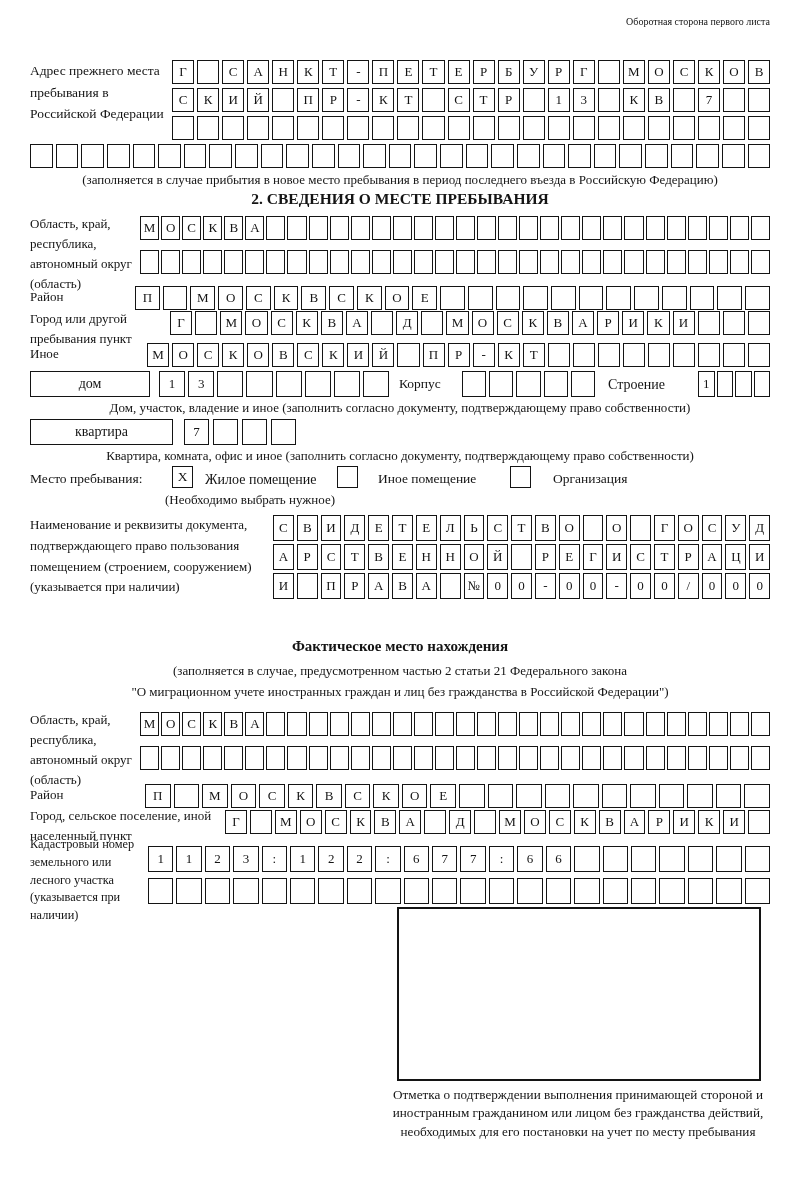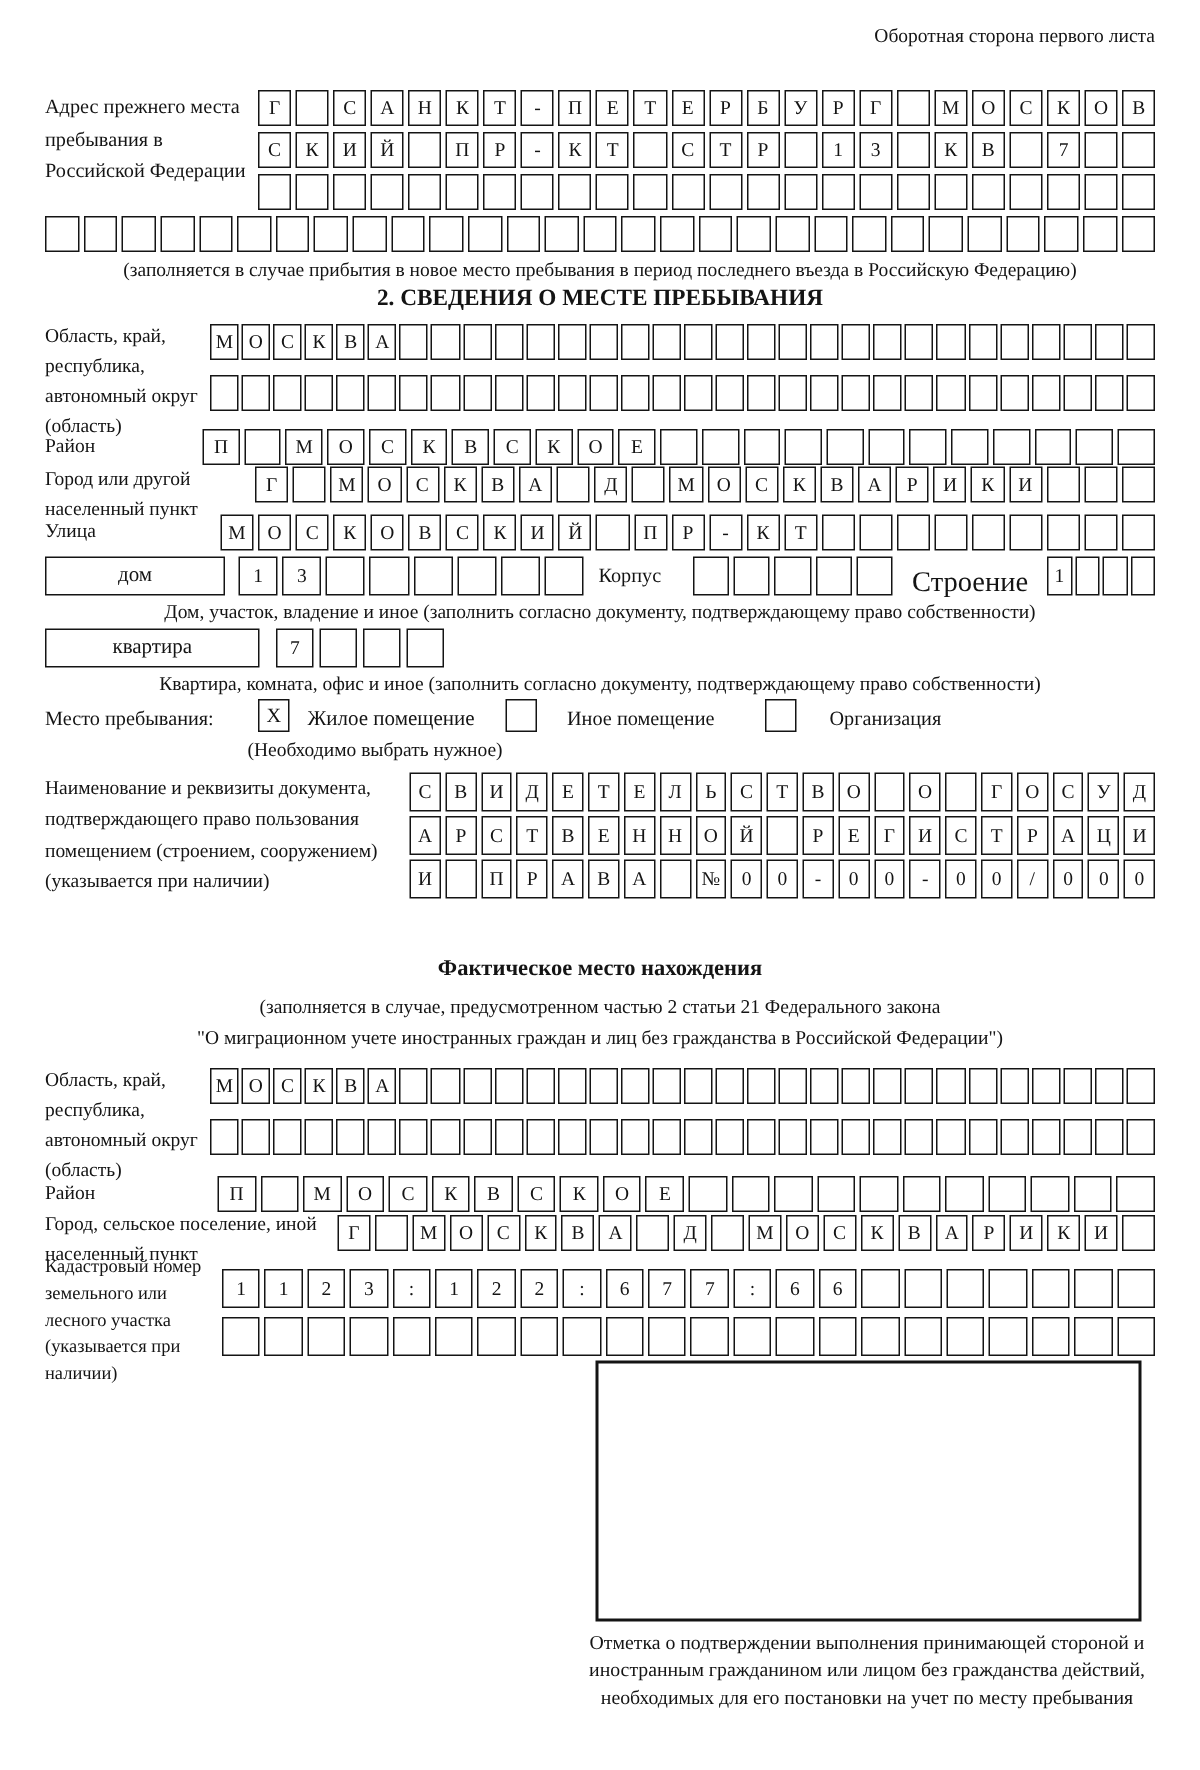--- a/index.html
+++ b/index.html
@@ -19,21 +19,21 @@
   .h24{height:24px;} .h26{height:26px;}
   .wbox{border:1.8px solid #141414;box-sizing:border-box;display:flex;
        align-items:center;justify-content:center;font-size:14px;text-align:right;}
   .cb{width:21px;height:22px;border:1.8px solid #141414;box-sizing:border-box;
        display:flex;align-items:center;justify-content:center;font-size:13.5px;}
   .stamp{border:2px solid #141414;box-sizing:border-box;background:#fff;}
 </style>
 </head>
 <body>
 
-<div class="abs" style="top:16px;right:30px;font-size:13px;">Оборотная сторона первого листа</div>
+<div class="abs" style="top:16px;right:30px;font-size:10px;">Оборотная сторона первого листа</div>
 
 <div class="abs lbl" style="top:60px;left:30px;width:140px;font-size:13.5px;line-height:1.6;">Адрес прежнего места пребывания в Российской Федерации</div>
 <div class="abs cellrow h24" style="top:60px;left:172px;width:598px;">
     <div class="box">Г</div>
     <div class="box"></div>
     <div class="box">С</div>
     <div class="box">А</div>
     <div class="box">Н</div>
     <div class="box">К</div>
     <div class="box">Т</div>
@@ -228,21 +228,21 @@
     <div class="box"></div>
     <div class="box"></div>
     <div class="box"></div>
     <div class="box"></div>
     <div class="box"></div>
     <div class="box"></div>
     <div class="box"></div>
     <div class="box"></div>
   </div>
 
-<div class="abs lbl" style="top:309px;left:30px;width:138px;">Город или другой населенный пункт</div>
+<div class="abs lbl" style="top:309px;left:30px;width:138px;">Город или другой пребывания пункт</div>
 <div class="abs cellrow h24" style="top:311px;left:170px;width:600px;">
     <div class="box">Г</div>
     <div class="box"></div>
     <div class="box">М</div>
     <div class="box">О</div>
     <div class="box">С</div>
     <div class="box">К</div>
     <div class="box">В</div>
     <div class="box">А</div>
     <div class="box"></div>
@@ -256,21 +256,21 @@
     <div class="box">А</div>
     <div class="box">Р</div>
     <div class="box">И</div>
     <div class="box">К</div>
     <div class="box">И</div>
     <div class="box"></div>
     <div class="box"></div>
     <div class="box"></div>
   </div>
 
-<div class="abs lbl" style="top:344px;left:30px;">Улица</div>
+<div class="abs lbl" style="top:344px;left:30px;">Иное</div>
 <div class="abs cellrow h24" style="top:343px;left:147px;width:623px;">
     <div class="box">М</div>
     <div class="box">О</div>
     <div class="box">С</div>
     <div class="box">К</div>
     <div class="box">О</div>
     <div class="box">В</div>
     <div class="box">С</div>
     <div class="box">К</div>
     <div class="box">И</div>
@@ -304,21 +304,21 @@
     <div class="box"></div>
   </div>
 <div class="abs lbl" style="top:374px;left:399px;font-size:13.5px;">Корпус</div>
 <div class="abs cellrow h26" style="top:371px;left:462px;width:133px;">
     <div class="box"></div>
     <div class="box"></div>
     <div class="box"></div>
     <div class="box"></div>
     <div class="box"></div>
   </div>
-<div class="abs lbl" style="top:374px;left:608px;font-size:19px;">Строение</div>
+<div class="abs lbl" style="top:374px;left:608px;font-size:14px;">Строение</div>
 <div class="abs cellrow h26" style="top:371px;left:698px;width:72px;gap:2px;">
     <div class="box">1</div>
     <div class="box"></div>
     <div class="box"></div>
     <div class="box"></div>
   </div>
 <div class="abs note" style="top:400px;left:30px;width:740px;">Дом, участок, владение и иное (заполнить согласно документу, подтверждающему право собственности)</div>
 
 <div class="abs wbox" style="top:419px;left:30px;width:143px;height:26px;">квартира</div>
 <div class="abs cellrow h26" style="top:419px;left:184px;width:112px;gap:4px;">

